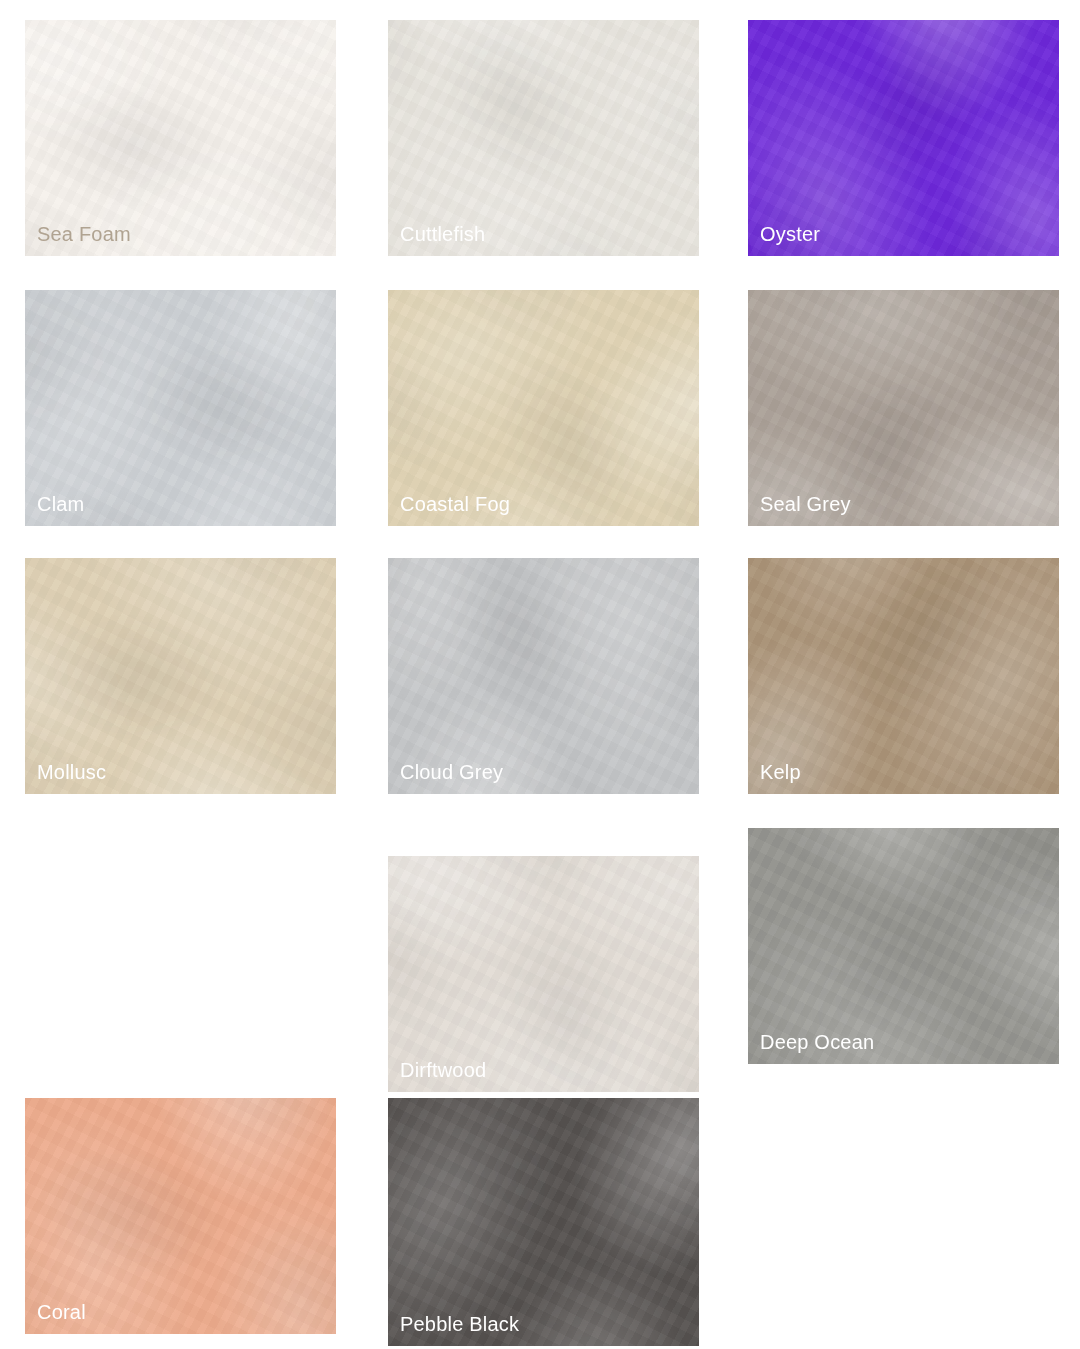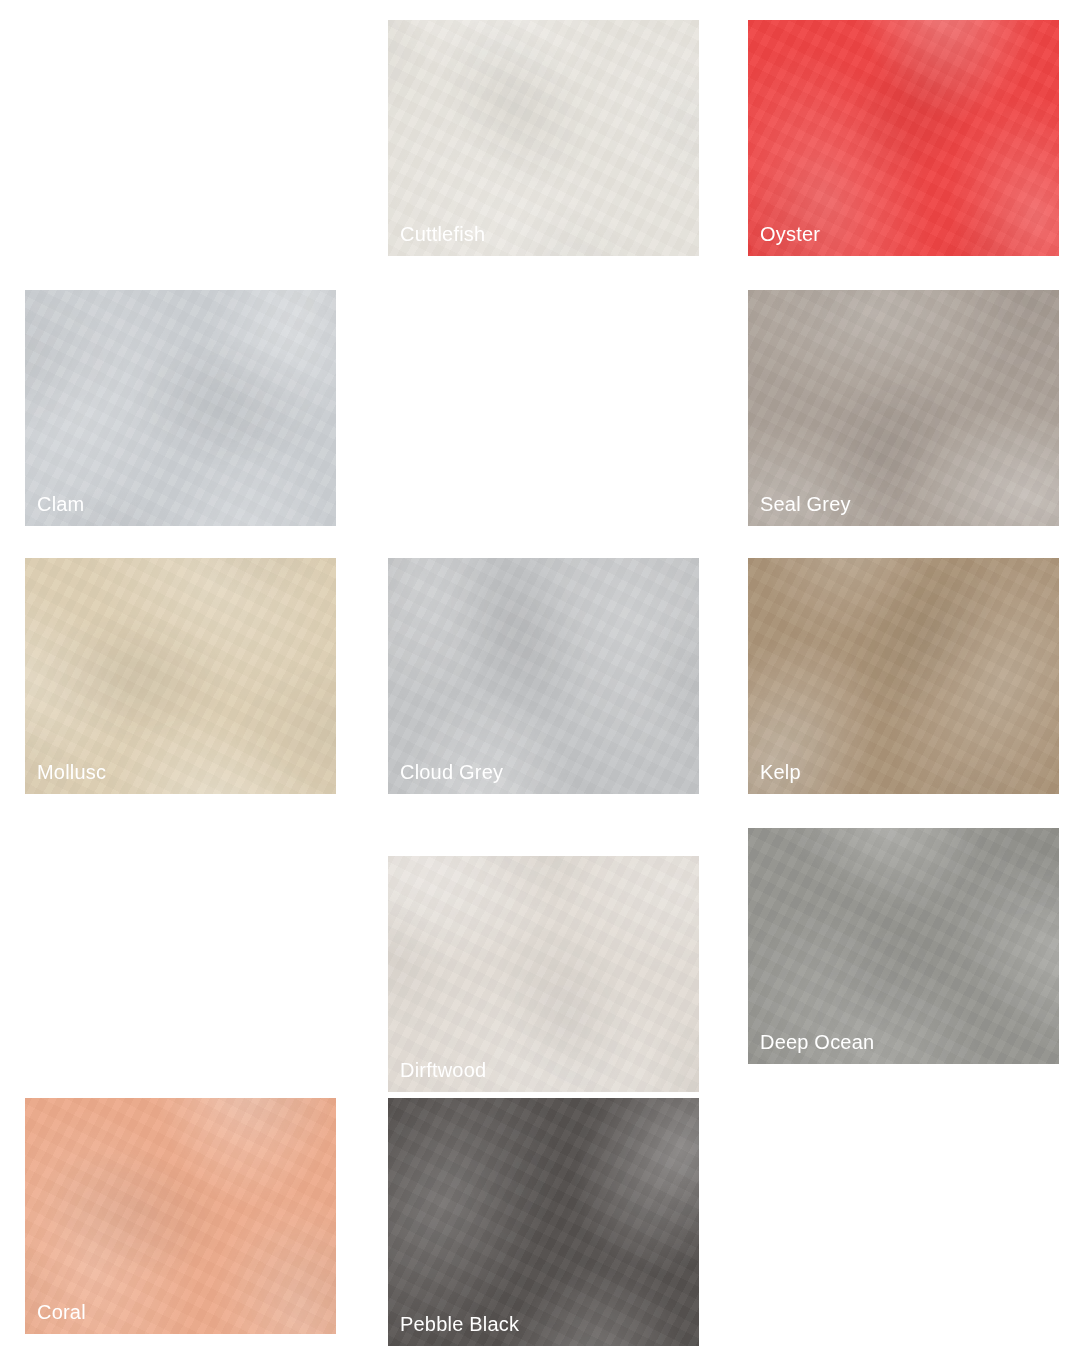--- a/index.html
+++ b/index.html
@@ -65,37 +65,49 @@
     letter-spacing: 0.2px;
     line-height: 1;
     white-space: nowrap;
     z-index: 3;
   }
 </style>
 </head>
 <body>
 
 <div id="palette-grid" style="background: rgb(255, 255, 255); width: 1080px; height: 1349px;">
+    <div class="swatch" style="left: 25px; top: 20px; width: 311px; height: 236px; background: rgb(245, 241, 236);">
+      <div class="tex-a" style="transform: rotate(0deg) scale(1.25);"></div>
+      <div class="tex-b" style="transform: rotate(0deg) scale(1.25);"></div>
+      <div class="tex-c"></div>
+      <span class="swatch-label" style="color: rgb(176, 163, 145);">Sea Foam</span>
+    </div>
     <div class="swatch" style="left: 388px; top: 20px; width: 311px; height: 236px; background: rgb(232, 229, 222);">
       <div class="tex-a" style="transform: rotate(37deg) scale(1.25);"></div>
       <div class="tex-b" style="transform: rotate(61deg) scale(1.25);"></div>
       <div class="tex-c"></div>
       <span class="swatch-label" style="color: rgb(255, 255, 255);">Cuttlefish</span>
     </div>
-    <div class="swatch" style="left: 748px; top: 20px; width: 311px; height: 236px; background: #ef4444;">
+    <div class="swatch" style="left: 748px; top: 20px; width: 311px; height: 236px; background: #6d28d9;">
       <div class="tex-a" style="transform: rotate(74deg) scale(1.25);"></div>
       <div class="tex-b" style="transform: rotate(122deg) scale(1.25);"></div>
       <div class="tex-c"></div>
       <span class="swatch-label" style="color: rgb(255, 255, 255);">Oyster</span>
     </div>
     <div class="swatch" style="left: 25px; top: 290px; width: 311px; height: 236px; background: rgb(204, 208, 212);">
       <div class="tex-a" style="transform: rotate(111deg) scale(1.25);"></div>
       <div class="tex-b" style="transform: rotate(183deg) scale(1.25);"></div>
       <div class="tex-c"></div>
       <span class="swatch-label" style="color: rgb(255, 255, 255);">Clam</span>
+    </div>
+    <div class="swatch" style="left: 388px; top: 290px; width: 311px; height: 236px; background: rgb(224, 211, 180);">
+      <div class="tex-a" style="transform: rotate(148deg) scale(1.25);"></div>
+      <div class="tex-b" style="transform: rotate(244deg) scale(1.25);"></div>
+      <div class="tex-c"></div>
+      <span class="swatch-label" style="color: rgb(255, 255, 255);">Coastal Fog</span>
     </div>
     <div class="swatch" style="left: 748px; top: 290px; width: 311px; height: 236px; background: rgb(171, 161, 152);">
       <div class="tex-a" style="transform: rotate(185deg) scale(1.25);"></div>
       <div class="tex-b" style="transform: rotate(305deg) scale(1.25);"></div>
       <div class="tex-c"></div>
       <span class="swatch-label" style="color: rgb(255, 255, 255);">Seal Grey</span>
     </div>
     <div class="swatch" style="left: 25px; top: 558px; width: 311px; height: 236px; background: rgb(222, 208, 180);">
       <div class="tex-a" style="transform: rotate(222deg) scale(1.25);"></div>
       <div class="tex-b" style="transform: rotate(6deg) scale(1.25);"></div>

